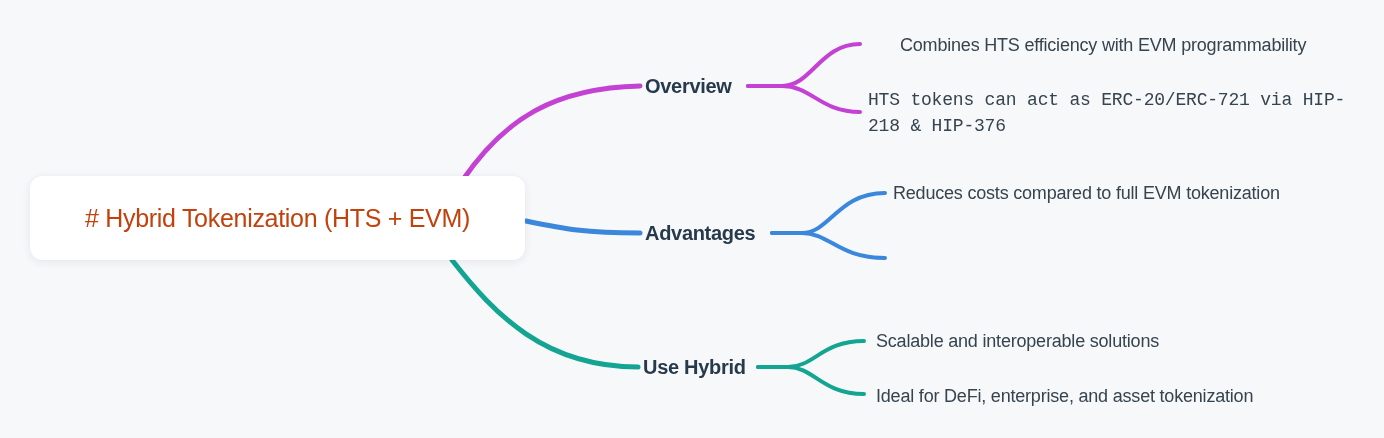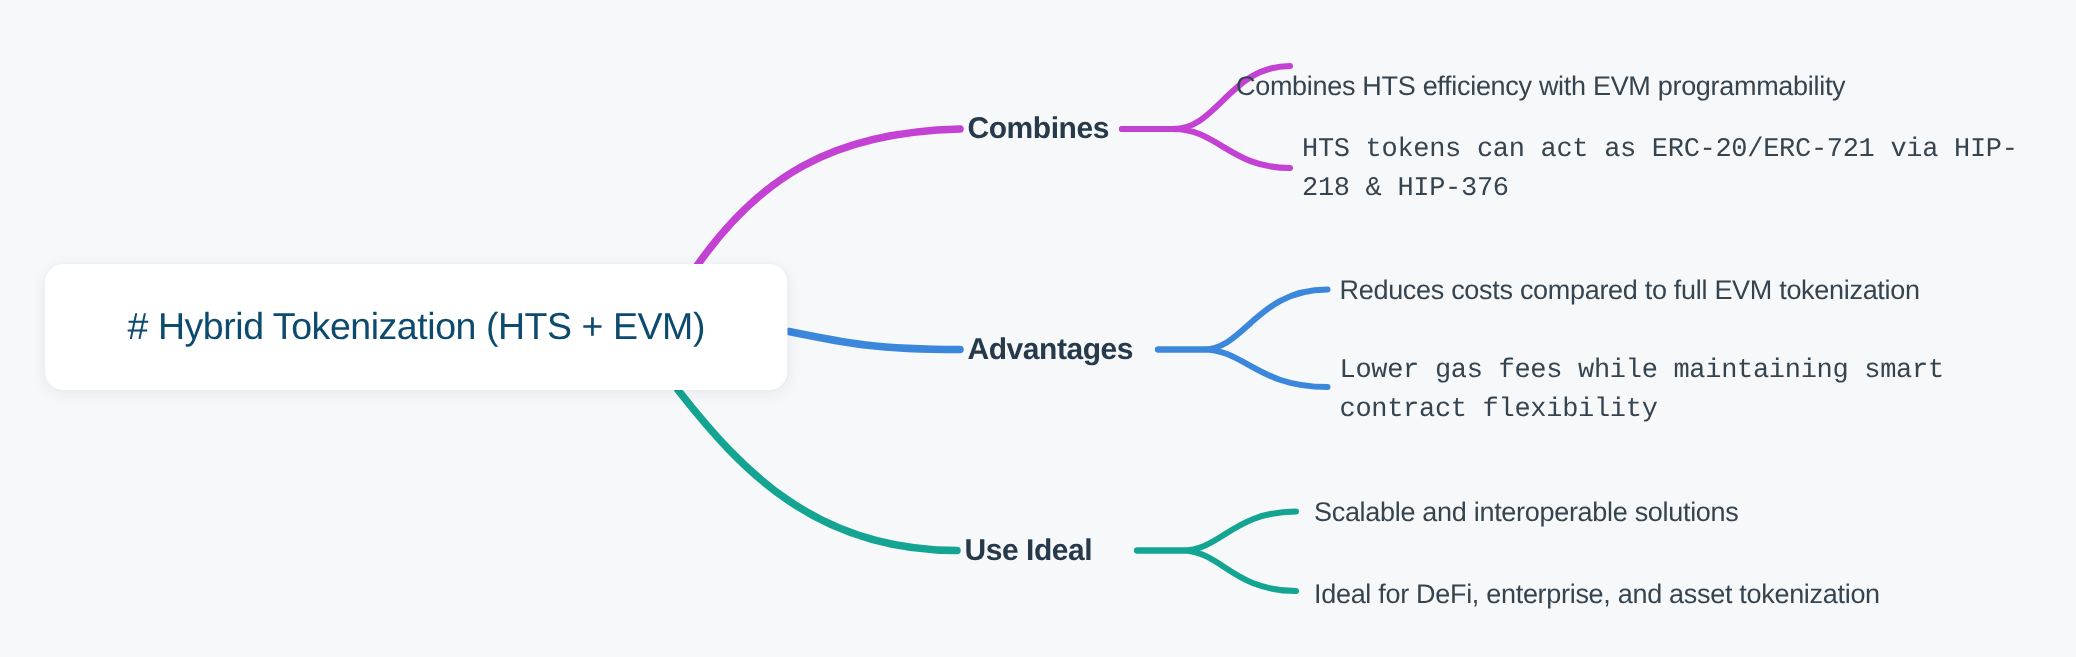--- a/index.html
+++ b/index.html
@@ -30,42 +30,42 @@
     left: 30px; top: 176px;
     width: 495px; height: 84px;
     background: #ffffff;
     border-radius: 12px;
     box-shadow: 0 2px 10px rgba(20, 40, 70, 0.08), 0 0 1px rgba(20, 40, 70, 0.06);
     display: flex;
     align-items: center;
     justify-content: center;
     font-size: 25px;
     letter-spacing: -0.3px;
-    color: #0c4a6e;
+    color: #c2410c;
     white-space: nowrap;
   }
   .branch-label {
     position: absolute;
     font-size: 20px;
     font-weight: bold;
     letter-spacing: -0.3px;
     color: #263a4b;
     white-space: nowrap;
     line-height: 24px;
   }
   .leaf {
     position: absolute;
     font-size: 18px;
     letter-spacing: -0.2px;
     color: #35444f;
     line-height: 26px;
     white-space: nowrap;
   }
   .leaf.wrap { white-space: normal; font-family: Liberation Mono, monospace; }
-  #leaf-overview-1 { left: 824px; top: 32px; margin-top: 12px; }
+  #leaf-overview-1 { left: 900px; top: 32px; }
   #leaf-overview-2 { left: 868px; top: 87px;  width: 485px; }
   #leaf-adv-1      { left: 893px; top: 180px; }
   #leaf-adv-2      { left: 893px; top: 234px; width: 442px; }
   #leaf-use-1      { left: 876px; top: 328px; }
   #leaf-use-2      { left: 876px; top: 383px; }
   #label-overview  { left: 645px; top: 74px; }
   #label-adv       { left: 645px; top: 221px; text-align: right; }
   #label-use       { left: 643px; top: 355px; }
 </style>
 </head>
@@ -85,25 +85,24 @@
 
     <path stroke-width="5" d="M 452 260 C 495 315 545 367 638 367" stroke="#14a492"></path>
     <path stroke-width="4" d="M 758 367 L 788 367 C 814 367 822 341 864 341" stroke="#14a492"></path>
     <path stroke-width="4" d="M 758 367 L 788 367 C 814 367 822 394 864 394" stroke="#14a492"></path>
   </svg>
 
   <div class="root-node">
     <span># Hybrid Tokenization (HTS + EVM)</span>
   </div>
 
-  <div class="branch-label" id="label-overview">Combines</div>
+  <div class="branch-label" id="label-overview">Overview</div>
   <div class="leaf" id="leaf-overview-1">Combines HTS efficiency with EVM programmability</div>
   <div class="leaf wrap" id="leaf-overview-2">HTS tokens can act as ERC-20/ERC-721 via HIP-218 &amp; HIP-376</div>
 
   <div class="branch-label" id="label-adv">Advantages</div>
   <div class="leaf" id="leaf-adv-1">Reduces costs compared to full EVM tokenization</div>
-  <div class="leaf wrap" id="leaf-adv-2">Lower gas fees while maintaining smart contract flexibility</div>
 
-  <div class="branch-label" id="label-use">Use Ideal</div>
+  <div class="branch-label" id="label-use">Use Hybrid</div>
   <div class="leaf" id="leaf-use-2">Ideal for DeFi, enterprise, and asset tokenization</div>
   <div class="leaf" id="leaf-use-1">Scalable and interoperable solutions</div>
 
 </div>
 
 </body></html>

